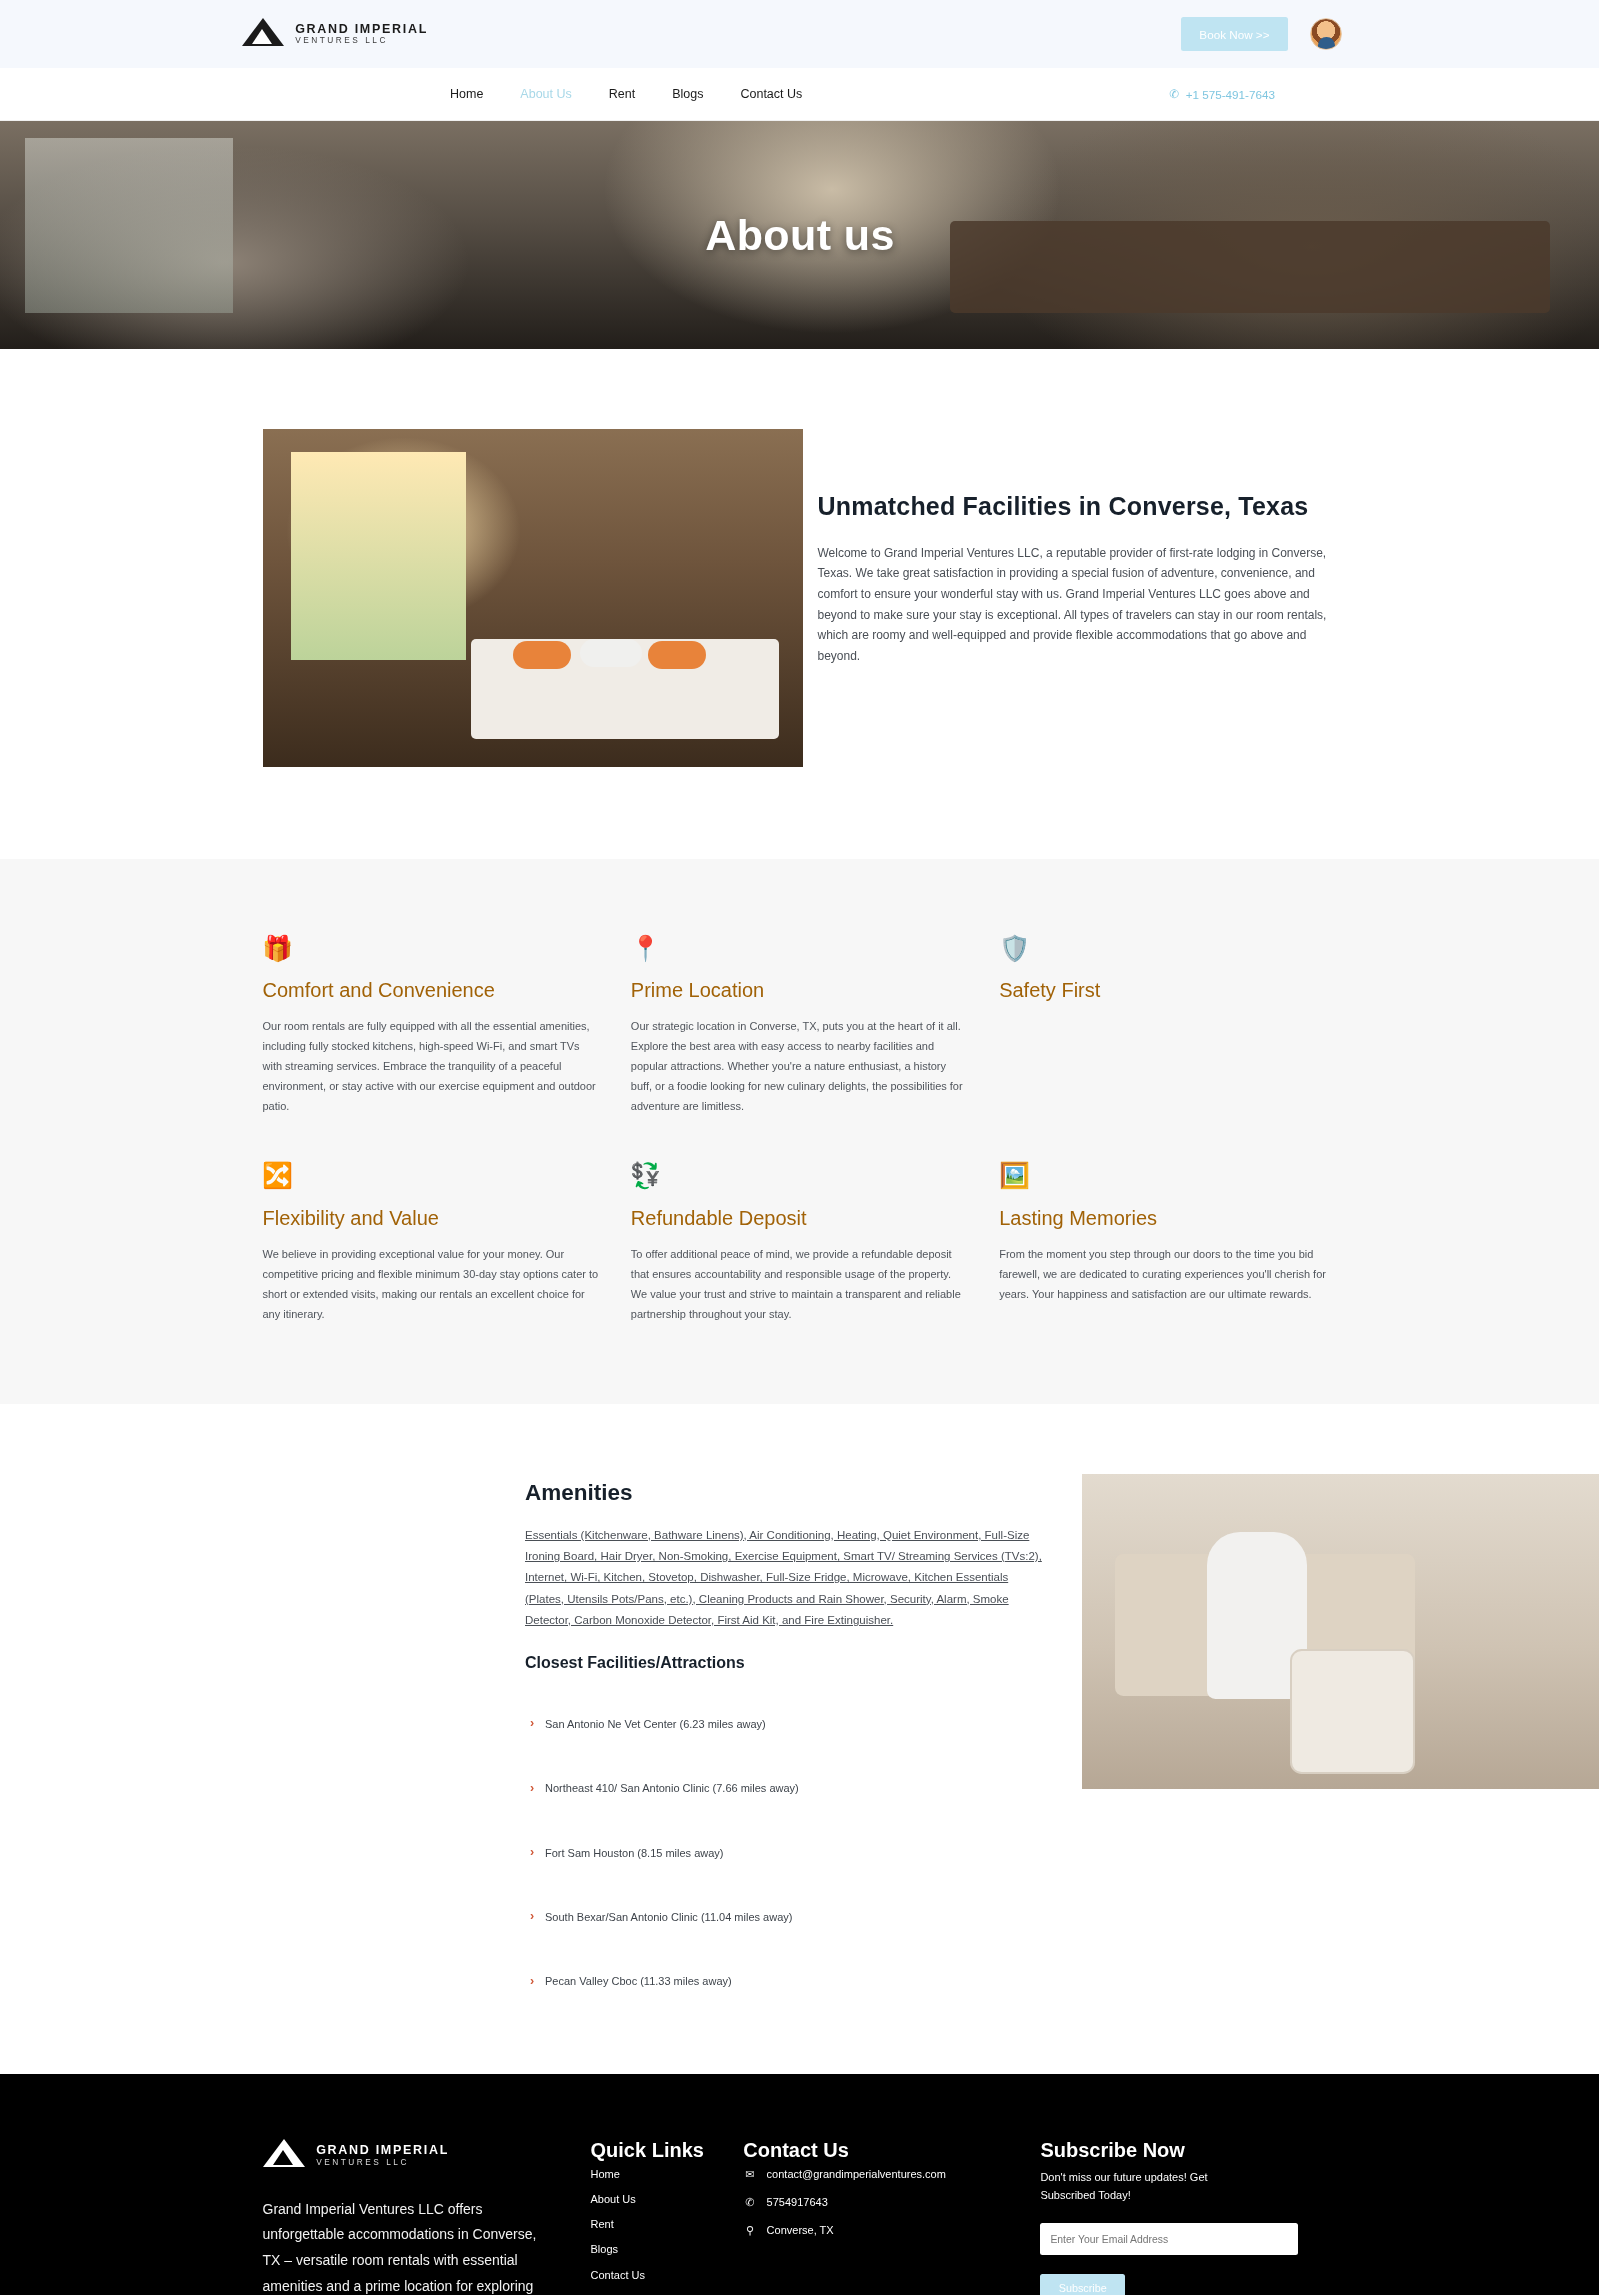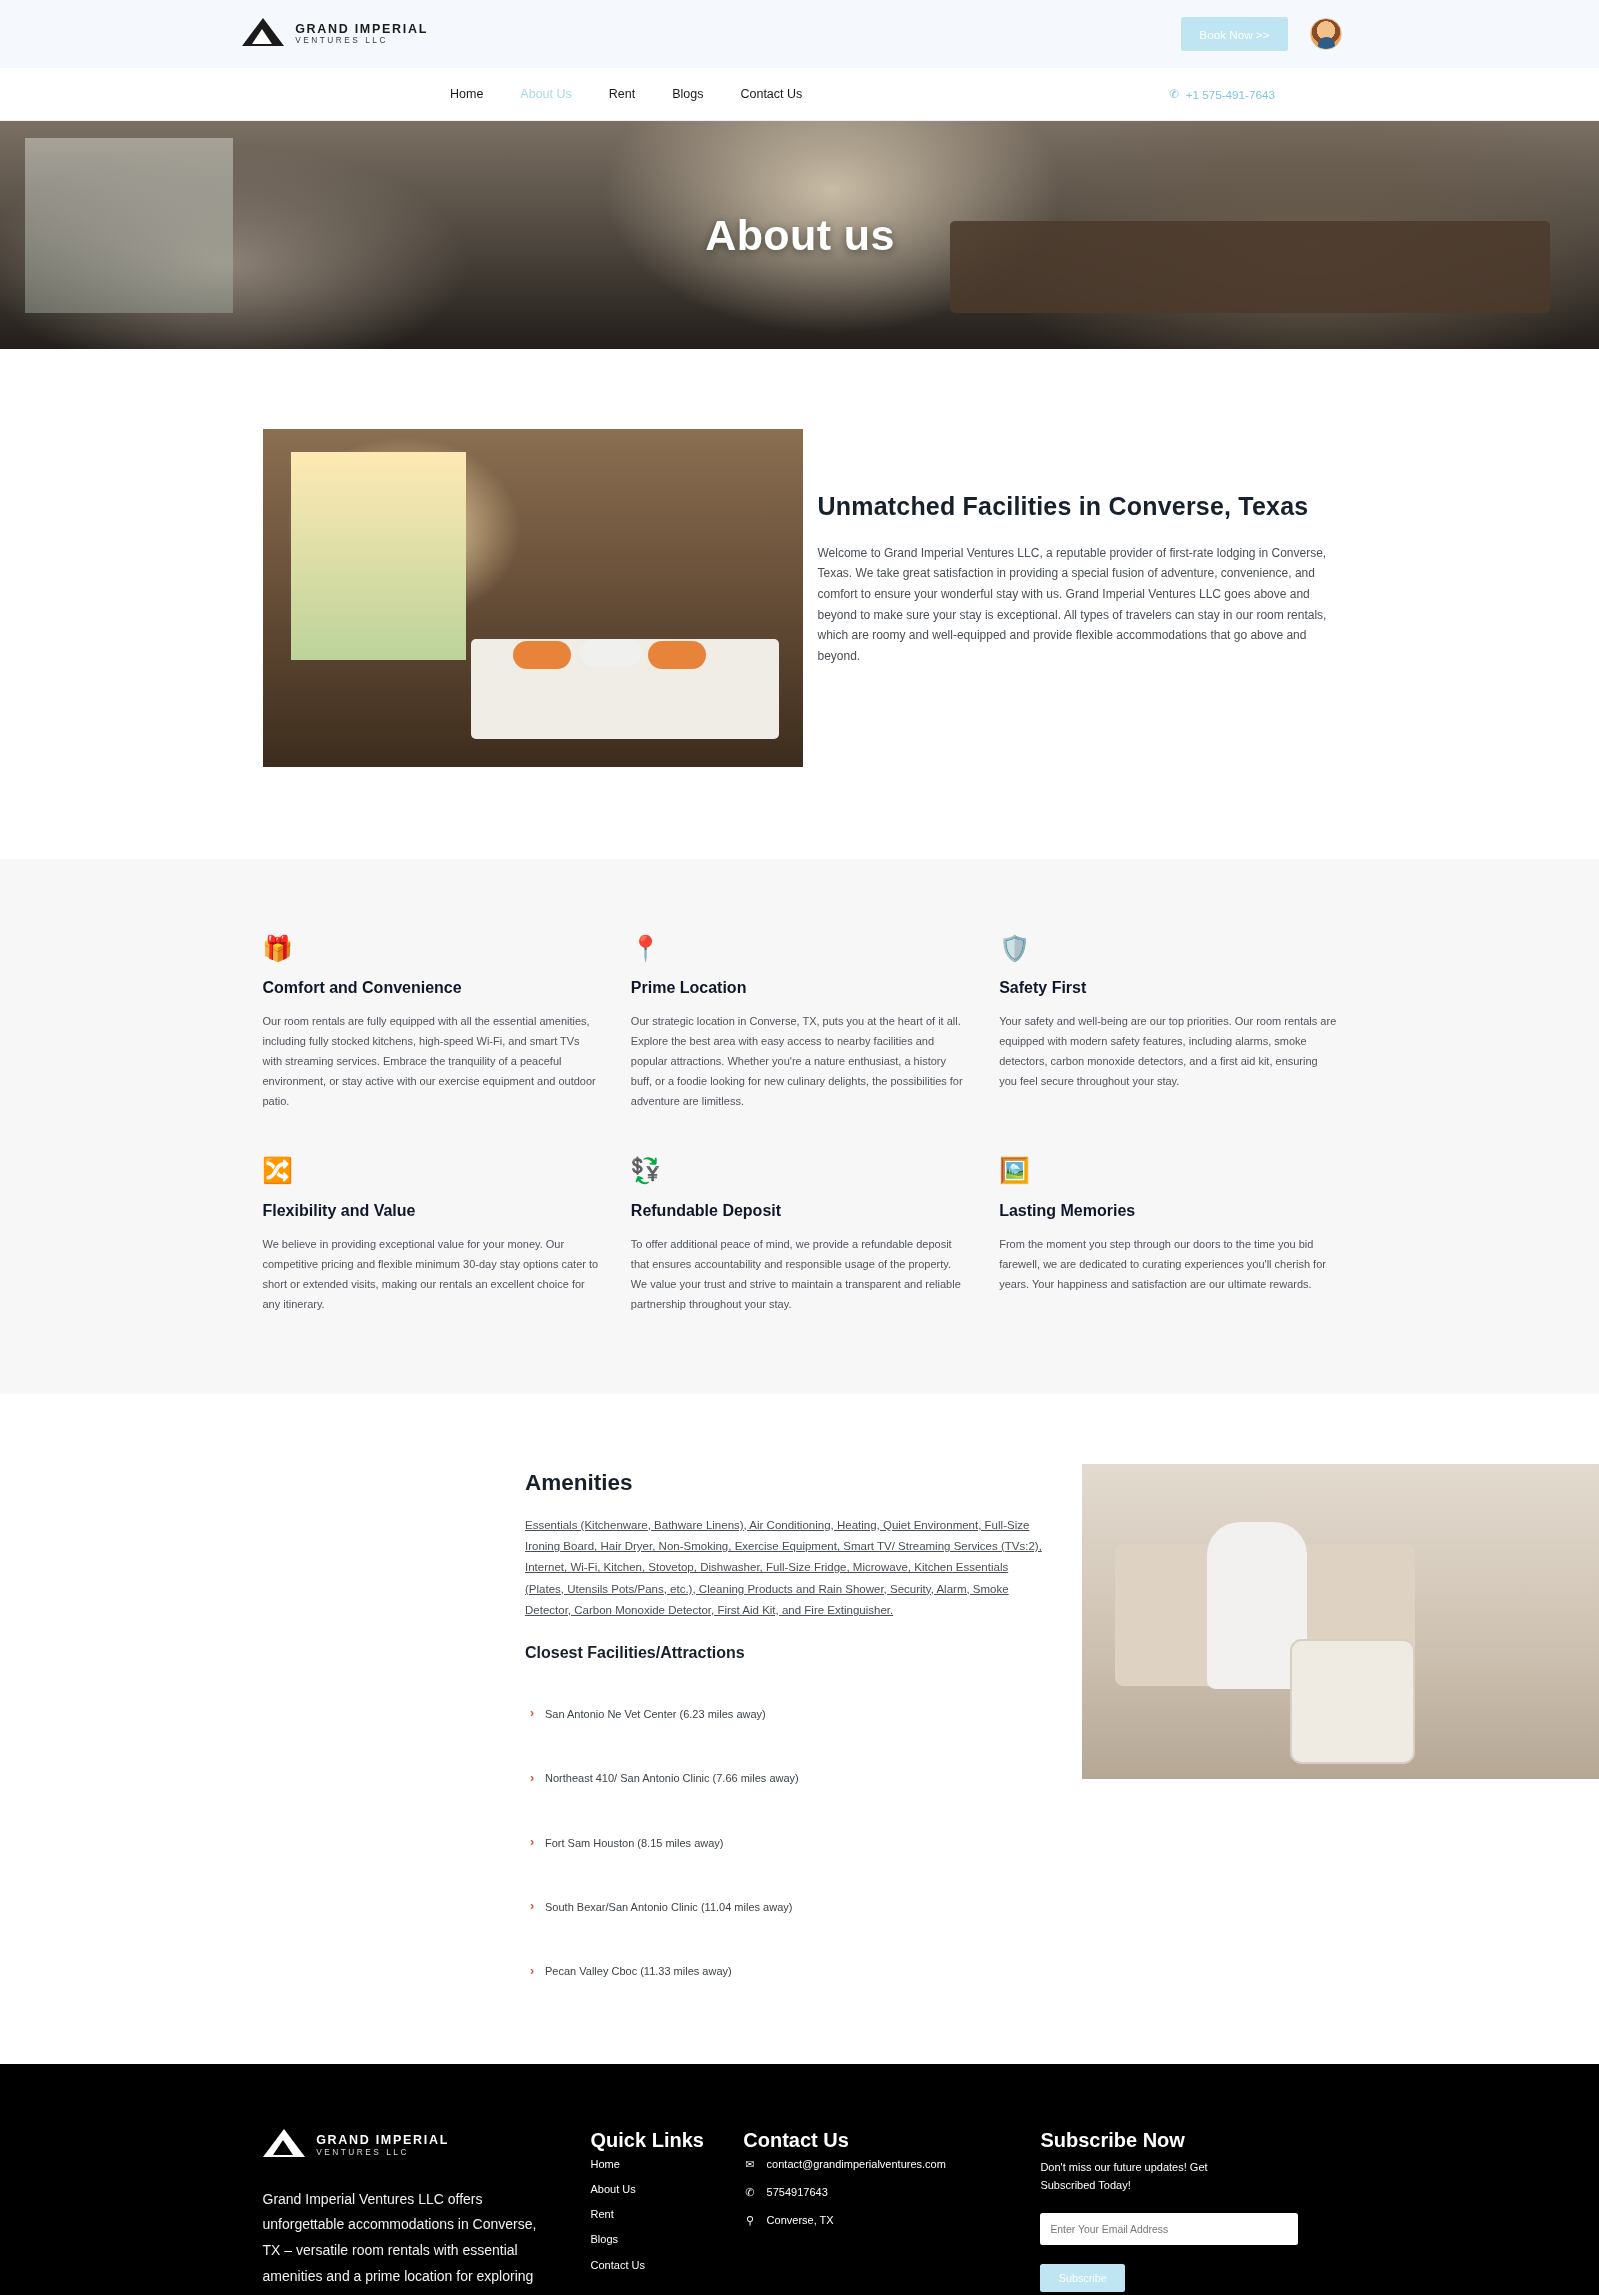--- a/index.html
+++ b/index.html
@@ -163,21 +163,21 @@
   }
   .features-grid {
     width: 1075px;
     display: grid;
     grid-template-columns: repeat(3, 1fr);
     column-gap: 30px;
     row-gap: 47px;
   }
   .feature { max-width: 350px; }
   .feature .ficon { font-size: 25px; line-height: 1; margin-bottom: 18.3px; display:block; }
-  .feature h3 { font-size: 16px; color: #0f172a; margin-bottom: 14px; font-weight: bold; }
+  .feature h3 { font-size: 20px; color: #a16207; margin-bottom: 14px; font-weight: normal; }
   .feature p { font-size: 11px; line-height: 1.82; color: #50555c; }
 
   
   .amen {
     padding: 70px 0 80px 0;
     display: flex; justify-content: flex-end;
   }
   .amen-inner { width: 1075px; display: flex; gap: 40px; }
   .amen-left { width: 517px; padding-top: 6.7px; }
   .amen-left h2 { font-size: 22.5px; color: #17202b; margin-bottom: 18.3px; }
@@ -340,21 +340,20 @@
       <p>Our room rentals are fully equipped with all the essential amenities, including fully stocked kitchens, high-speed Wi-Fi, and smart TVs with streaming services. Embrace the tranquility of a peaceful environment, or stay active with our exercise equipment and outdoor patio.</p>
     </div>
     <div class="feature">
       <span class="ficon">📍</span>
       <h3>Prime Location</h3>
       <p>Our strategic location in Converse, TX, puts you at the heart of it all. Explore the best area with easy access to nearby facilities and popular attractions. Whether you're a nature enthusiast, a history buff, or a foodie looking for new culinary delights, the possibilities for adventure are limitless.</p>
     </div>
     <div class="feature">
       <span class="ficon">🛡️</span>
       <h3>Safety First</h3>
-      <p>Your safety and well-being are our top priorities. Our room rentals are equipped with modern safety features, including alarms, smoke detectors, carbon monoxide detectors, and a first aid kit, ensuring you feel secure throughout your stay.</p>
     </div>
     <div class="feature">
       <span class="ficon">🔀</span>
       <h3>Flexibility and Value</h3>
       <p>We believe in providing exceptional value for your money. Our competitive pricing and flexible minimum 30-day stay options cater to short or extended visits, making our rentals an excellent choice for any itinerary.</p>
     </div>
     <div class="feature">
       <span class="ficon">💱</span>
       <h3>Refundable Deposit</h3>
       <p>To offer additional peace of mind, we provide a refundable deposit that ensures accountability and responsible usage of the property. We value your trust and strive to maintain a transparent and reliable partnership throughout your stay.</p>

